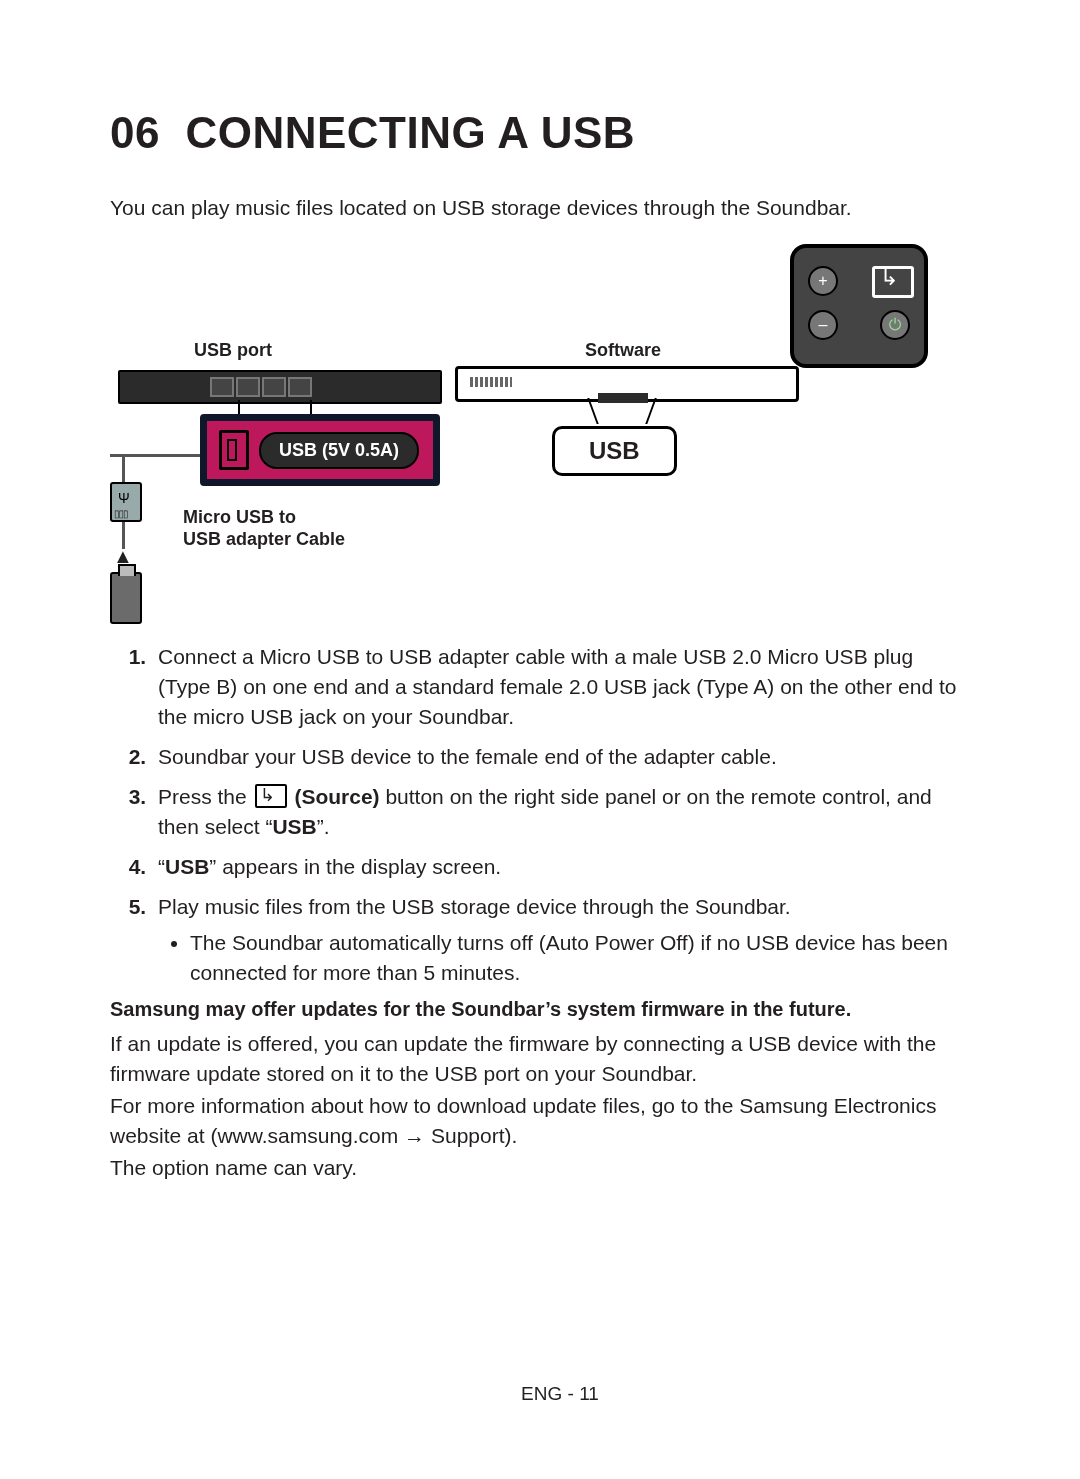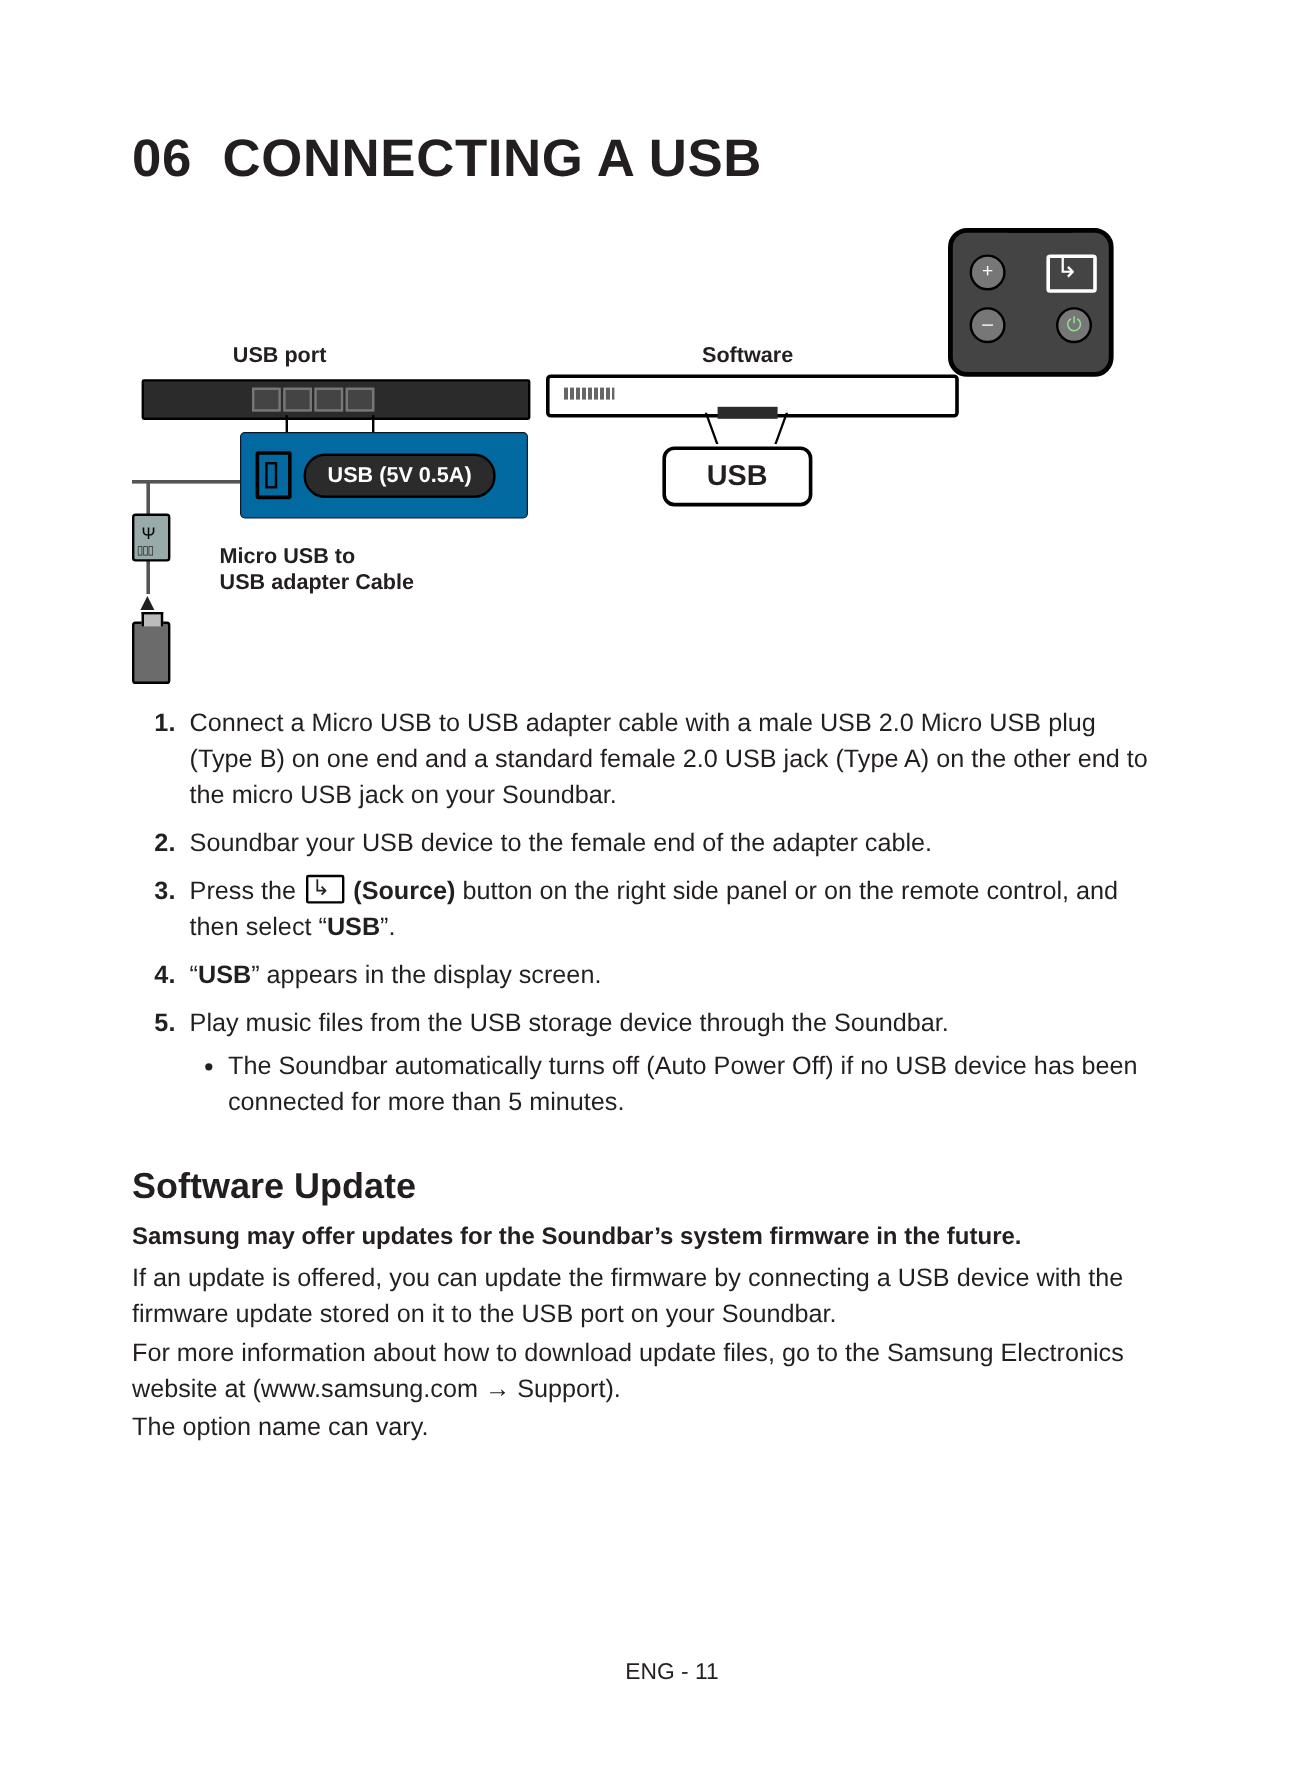--- a/index.html
+++ b/index.html
@@ -59,23 +59,23 @@
     position: absolute;
     left: 84px; top: 90px;
     font-size: 18px;
     font-weight: 700;
   }
   
   .callout-frame {
     position: absolute;
     left: 90px; top: 164px;
     width: 240px; height: 72px;
-    border: 1px solid #0f172a;
+    border: 7px solid #0f172a;
     border-radius: 4px;
-    background: #0369a1;
+    background: #be185d;
     display: flex;
     align-items: center;
     justify-content: flex-start;
     padding-left: 12px;
     box-sizing: border-box;
   }
   .callout-frame .micro-port {
     width: 24px; height: 34px;
     border: 3px solid #000;
     border-radius: 2px;
@@ -328,20 +328,21 @@
 </head>
 <body>
 
 <div class="page">
 
   <h1 class="title">
     <span>06</span>
     &nbsp;<span>CONNECTING A USB</span>
   </h1>
 
+  <p class="intro">You can play music files located on USB storage devices through the Soundbar.</p>
 
   <div class="diagram-area">
 
     <div class="usb-port-label">USB port</div>
 
     <div class="left-bar">
       <div class="ports">
         <div class="p"></div>
           <div class="p"></div>
           <div class="p"></div>
@@ -402,21 +403,20 @@
       <span>“</span><b>USB</b><span>” appears in the display screen.</span>
     </li>
     <li>
       <span>Play music files from the USB storage device through the Soundbar.</span>
       <ul class="sub">
         <li><span>The Soundbar automatically turns off (Auto Power Off) if no USB device has been connected for more than 5 minutes.</span></li>
       </ul>
     </li>
   </ol>
 
-  <h2 class="sub-title">Software Update</h2>
   <p class="sw-lead">Samsung may offer updates for the Soundbar’s system firmware in the future.</p>
   <p class="para">If an update is offered, you can update the firmware by connecting a USB device with the firmware update stored on it to the USB port on your Soundbar.</p>
   <p class="para">
     <span>For more information about how to download update files, go to the Samsung Electronics website at (www.samsung.com </span><span>→</span><span> Support).</span>
   </p>
   <p class="para">The option name can vary.</p>
 
   <div class="footer">ENG - 11</div>
 </div>
 

